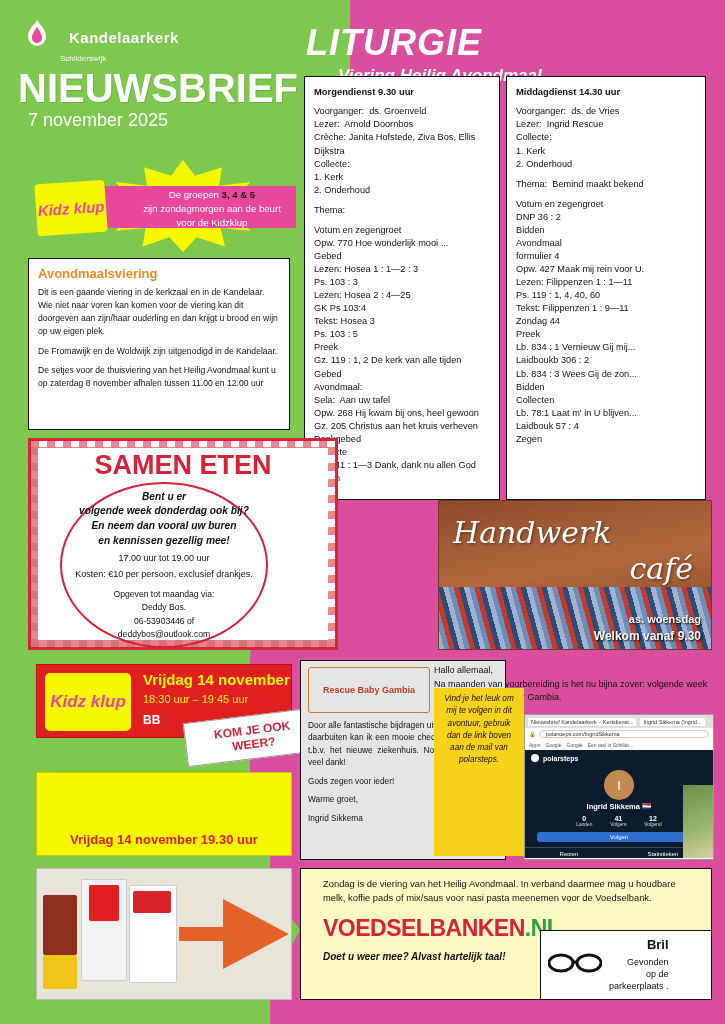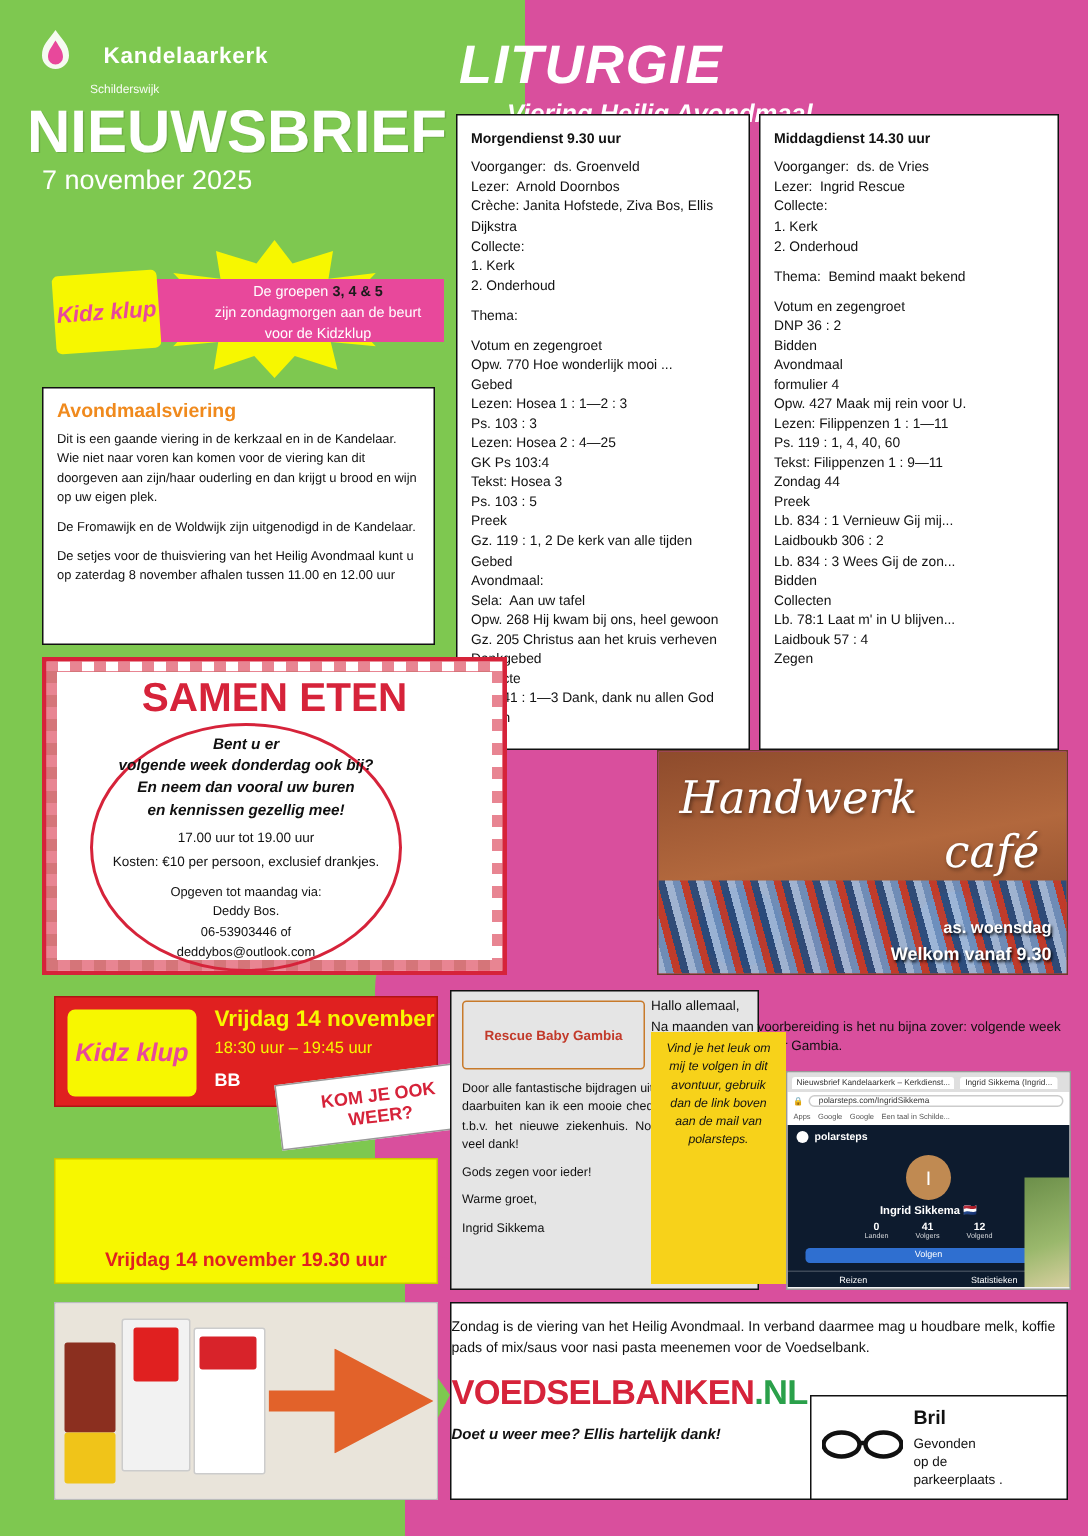--- a/index.html
+++ b/index.html
@@ -185,30 +185,30 @@
   #polar-follow{margin:5px 12px 0;background:#2f6fd0;border-radius:3px;text-align:center;font-size:6px;padding:2px 0;}
   #polar-tabs{display:flex;justify-content:space-around;margin-top:5px;font-size:6px;border-top:1px solid #ffffff33;padding-top:3px;}
   #phone-side{position:absolute;right:0;top:35px;width:30px;height:73px;
      background:linear-gradient(160deg,#6c8f4a,#9ab86c 60%,#d8cfa0);}
 
   
   #voedsel-block{left:36px;top:868px;width:256px;height:132px;background:#fff;border:1px solid #bbb;overflow:hidden;}
   #voedsel-photo{position:absolute;left:0;top:0;width:256px;height:132px;background:#e9e4da;}
   .prod{position:absolute;border-radius:2px;}
 
-  #voedsel-text-block{left:300px;top:868px;width:412px;height:132px;background:#ffffff;border:1px solid #111;padding:8px 0;}
+  #voedsel-text-block{left:300px;top:868px;width:412px;height:132px;background:#fef9c3;border:1px solid #111;padding:8px 22px;}
   .vt-p{font-size:9.4px;line-height:1.5;color:#111;margin:0;}
   #voedsel-logo{margin-top:10px;font-size:23px;font-weight:bold;color:#d6233a;letter-spacing:-.5px;}
   #voedsel-logo .nl{color:#2aa04a;}
   #voedsel-bottom{margin-top:9px;font-size:10px;font-weight:bold;font-style:italic;color:#111;}
 
   
   #bril-block{left:540px;top:930px;width:172px;height:70px;background:#fff;border:1px solid #111;padding:5px 7px;display:flex;gap:7px;}
   #bril-icon{width:54px;height:34px;display:flex;align-items:center;margin-top:10px;}
-  #bril-text{font-size:9px;line-height:1.35;color:#111;}
+  #bril-text{font-size:9px;line-height:1.35;color:#111;text-align:right;}
   #bril-title{font-size:13px;font-weight:bold;margin-bottom:2px;}
 </style>
 </head>
 <body>
 
 <div class="bg-green-left"></div>
 <div class="bg-pink-right"></div>
 <div class="bg-green-swirl"></div>
 <div class="bg-green-bottom"></div>
 <div class="bg-green-curve2"></div>
@@ -443,21 +443,21 @@
     <div class="prod" style="left:142px;top:30px;width:110px;height:70px;background:#e2622a;
          clip-path:polygon(0 40%,40% 40%,40% 0,100% 50%,40% 100%,40% 60%,0 60%);"></div>
   </div>
 </div>
 
 <div class="panel" id="voedsel-text-block">
   <p class="vt-p">Zondag is de viering van het Heilig Avondmaal. In verband daarmee mag u houdbare melk, koffie pads of mix/saus voor nasi pasta meenemen voor de Voedselbank.</p>
   <div id="voedsel-logo">
     <span>VOEDSELBANKEN</span><span class="nl">.NL</span>
   </div>
-  <div id="voedsel-bottom">Doet u weer mee?  Ellis hartelijk dank!</div>
+  <div id="voedsel-bottom">Doet u weer mee?  Alvast hartelijk taal!</div>
 </div>
 
 <div class="panel" id="bril-block">
   <div id="bril-icon">
     <svg width="54" height="22" viewBox="0 0 54 22">
       <ellipse cx="13" cy="11" rx="12" ry="8" fill="none" stroke="#111" stroke-width="3"></ellipse>
       <ellipse cx="41" cy="11" rx="12" ry="8" fill="none" stroke="#111" stroke-width="3"></ellipse>
       <line x1="25" y1="10" x2="29" y2="10" stroke="#111" stroke-width="3"></line>
     </svg>
   </div>

